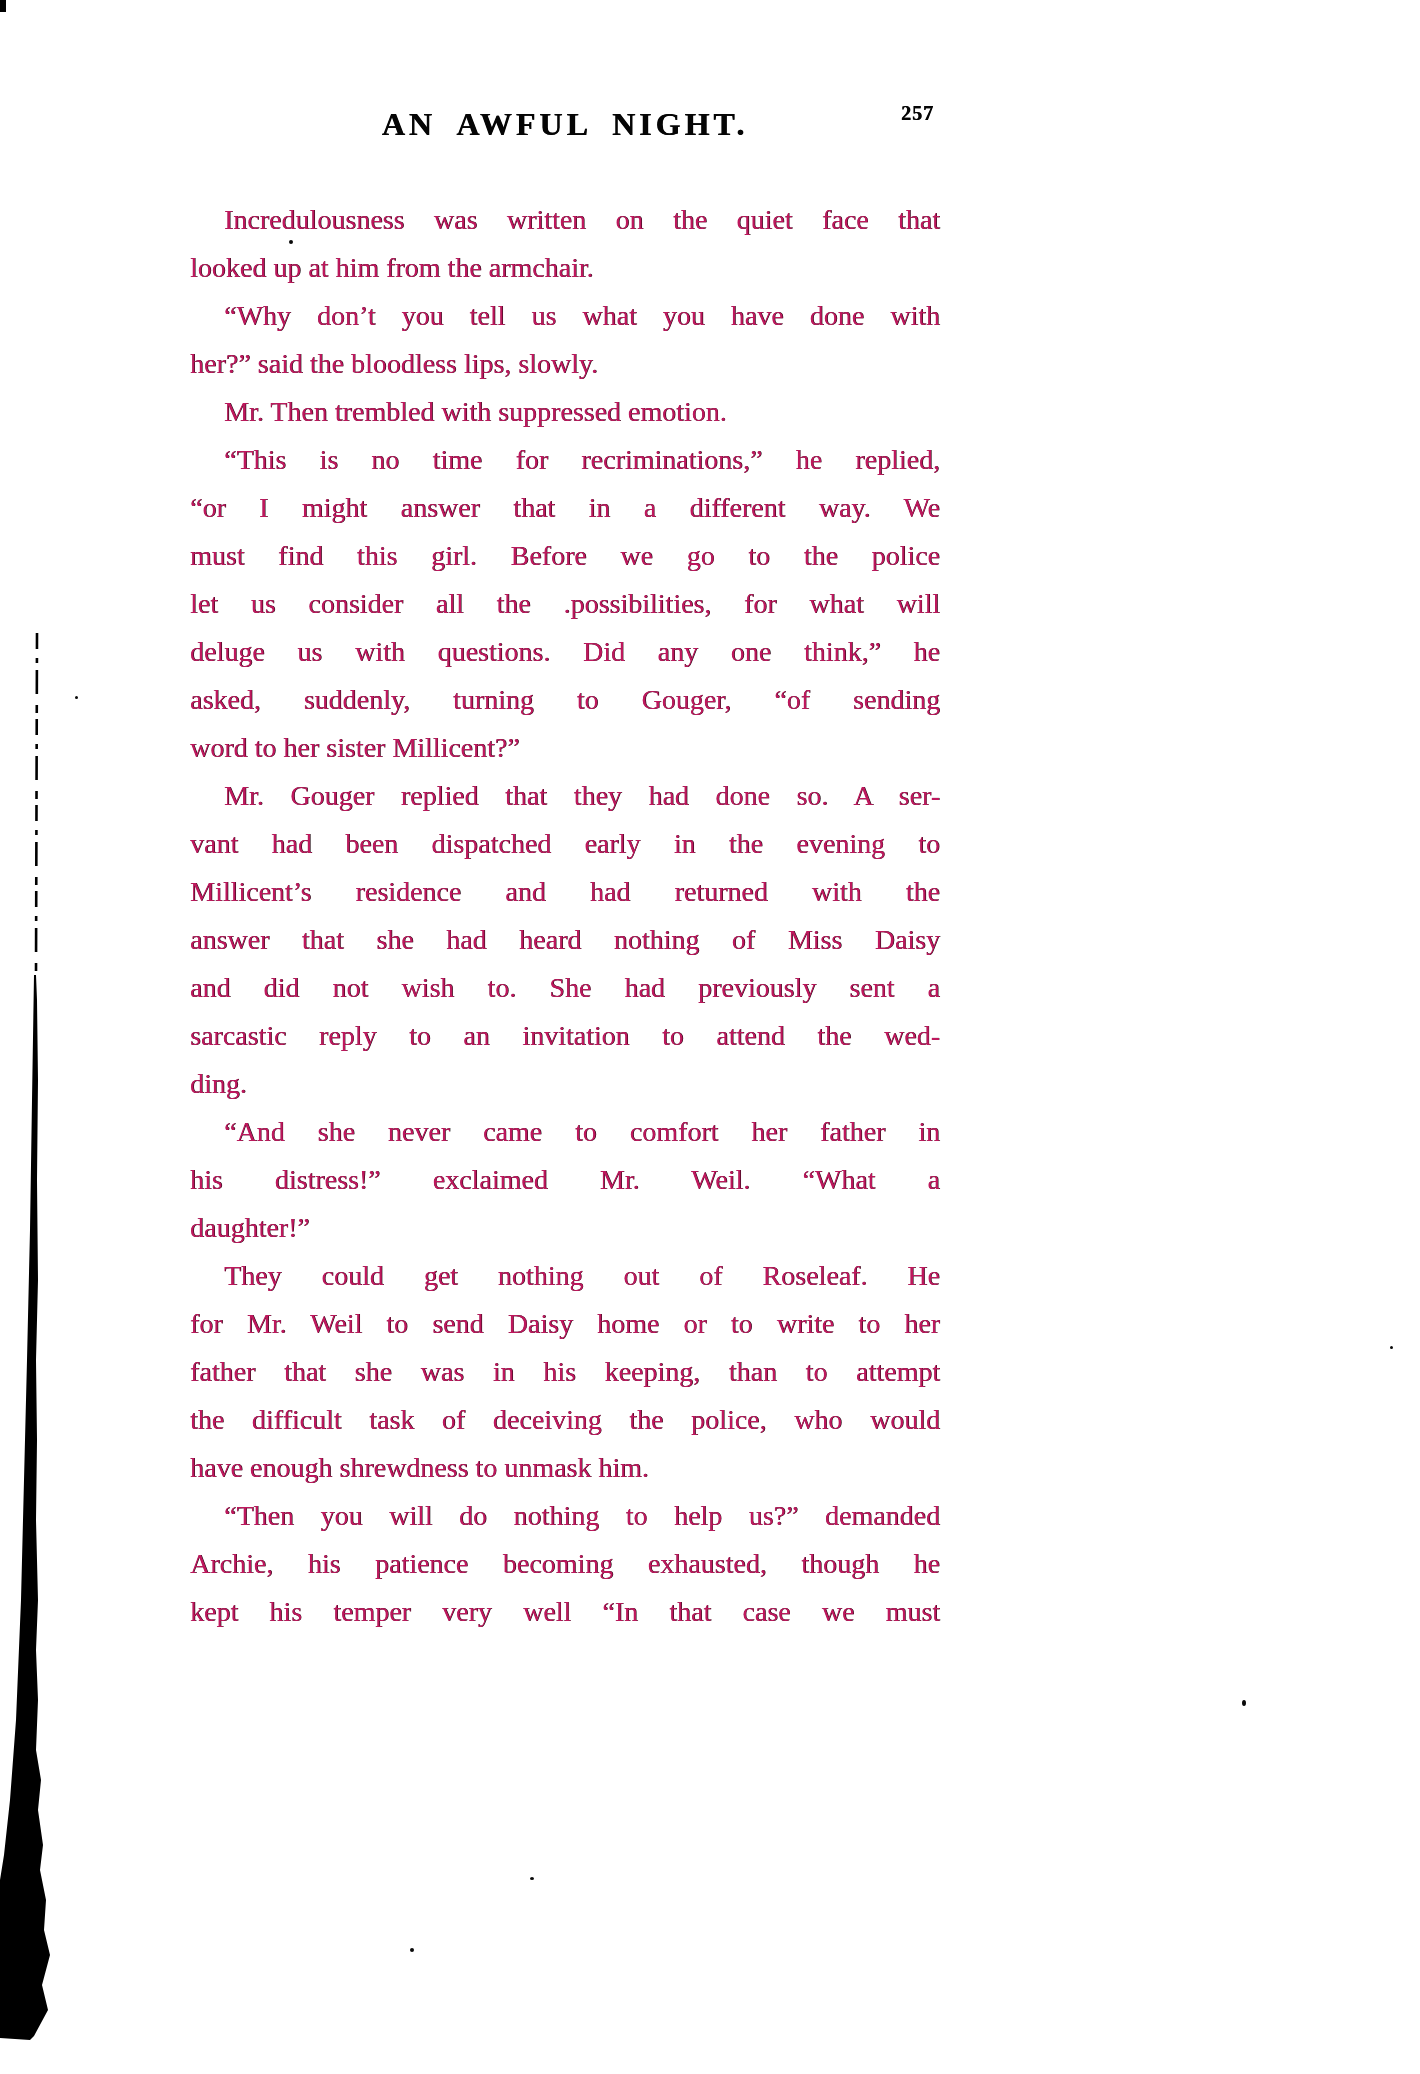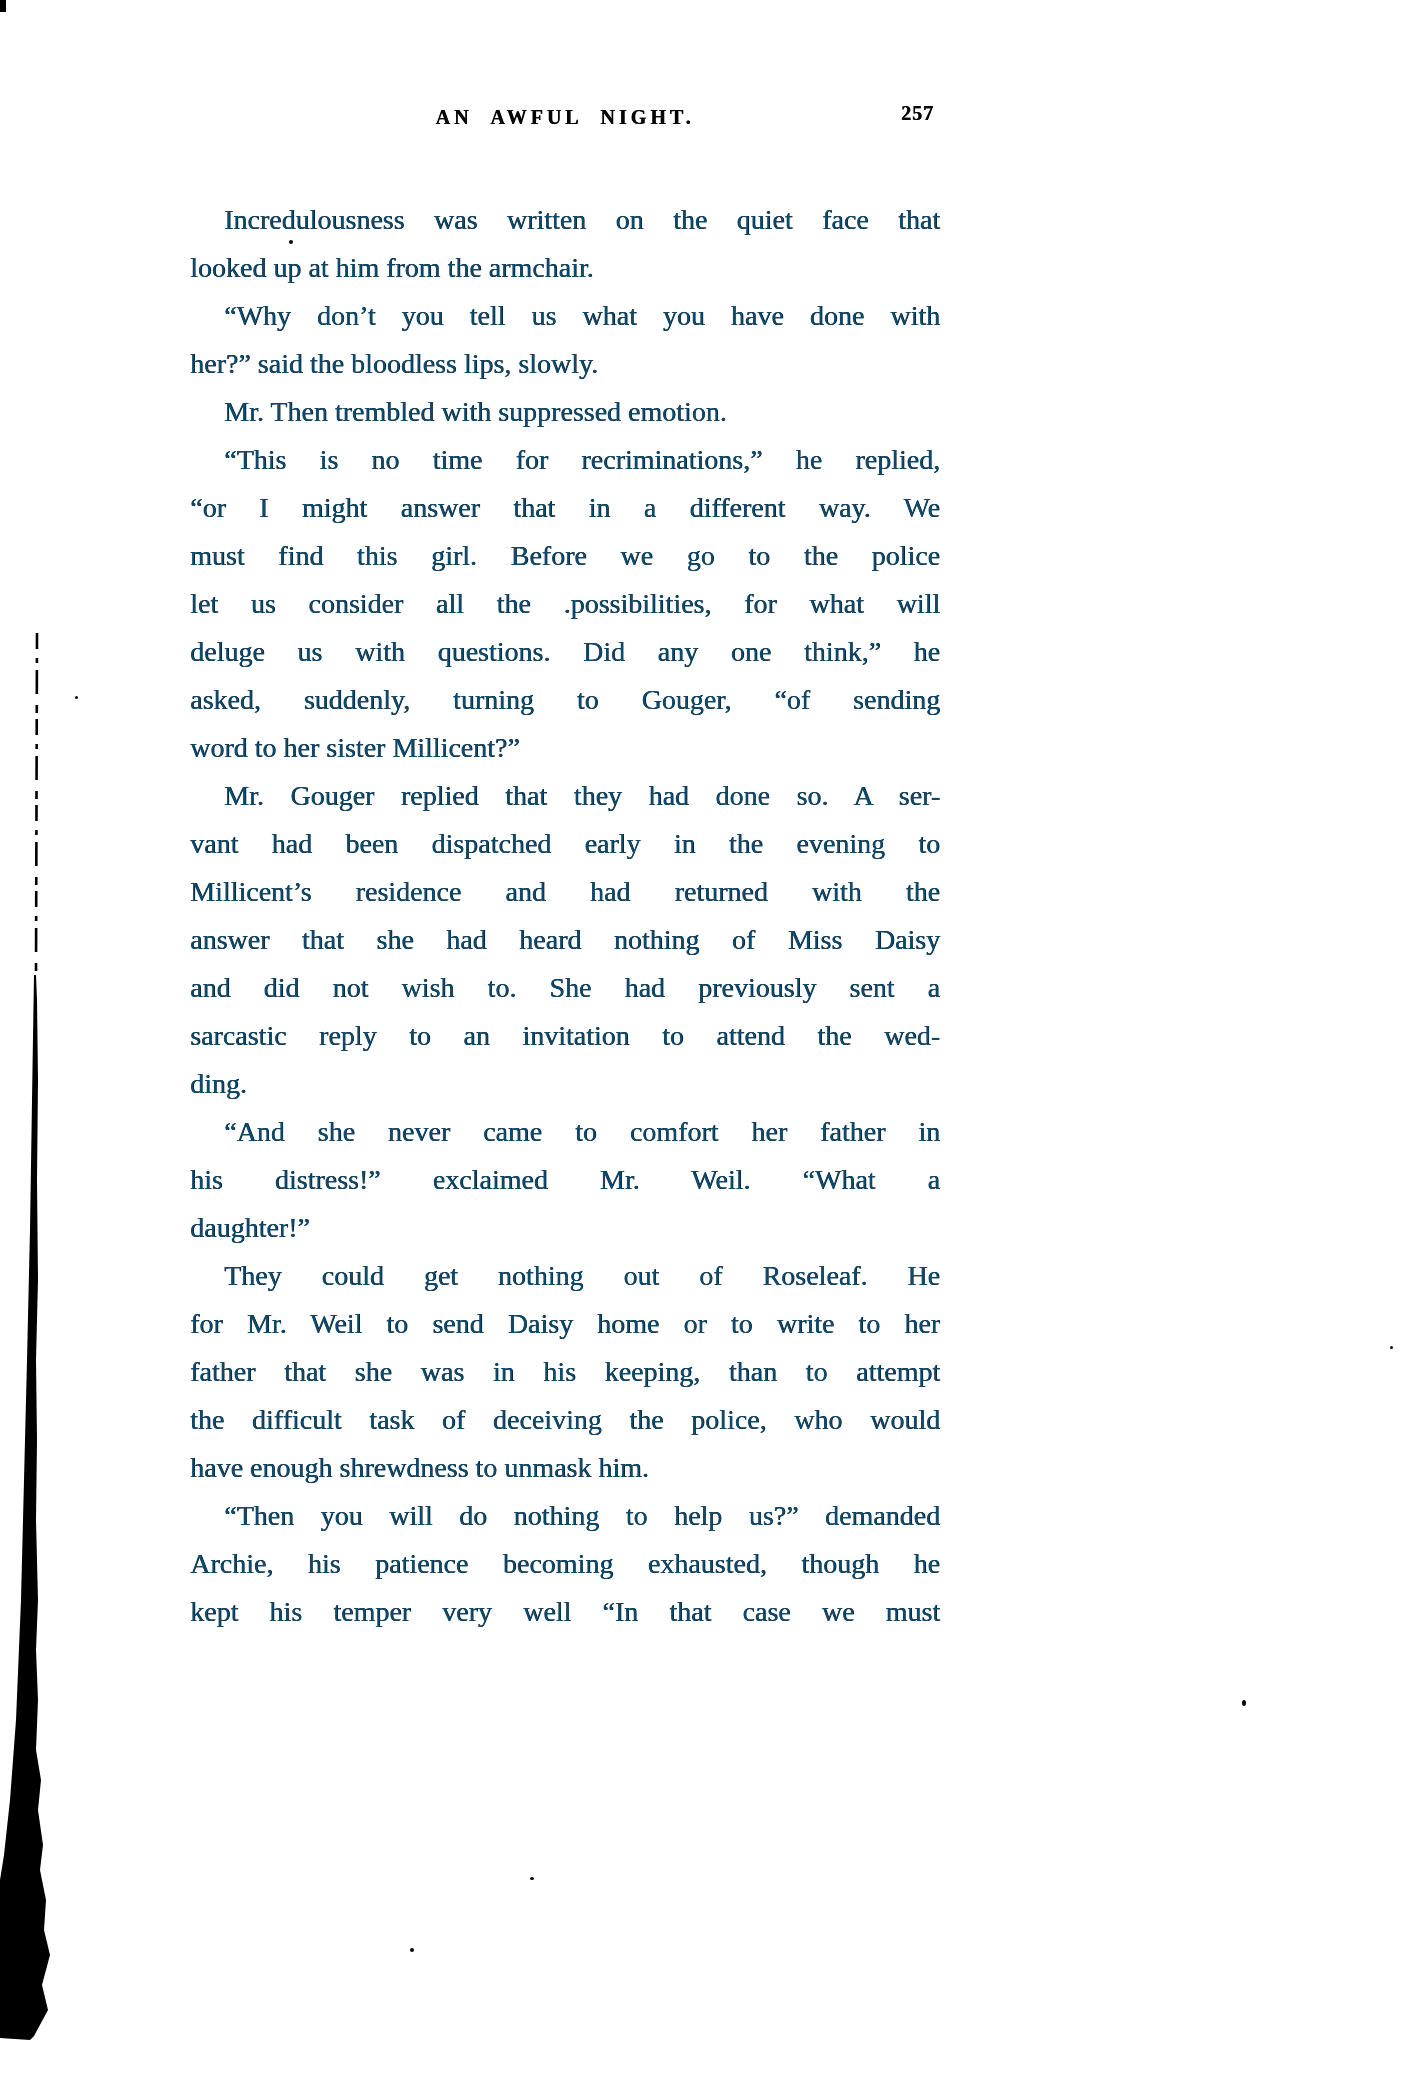--- a/index.html
+++ b/index.html
@@ -20,21 +20,21 @@
   .running-head {
     position: absolute;
     top: 106px;
     left: 190px;
     width: 750px;
     height: 40px;
   }
   .head-title {
     display: block;
     text-align: center;
-    font-size: 20px;
+    font-size: 32px;
     font-weight: bold;
     letter-spacing: 4px;
     word-spacing: 10px;
     color: #050505;
     text-shadow: 0.5px 0.3px 0 #050505;
   }
   .page-num {
     position: absolute;
     right: 6px;
     top: -4px;
@@ -45,21 +45,21 @@
     text-shadow: 0.5px 0.4px 0 #050505;
   }
   
   .text-block {
     position: absolute;
     top: 196px;
     left: 190px;
     width: 750px;
     font-size: 28px;
     line-height: 48px;
-    color: #0c4a6e;
+    color: #be185d;
     text-shadow: 0.45px 0.25px 0 #060606;
   }
   .para { margin: 0; }
   .line {
     height: 48px;
     text-align: justify;
     text-align-last: left;
   }
   .line.just { text-align-last: justify; }
   .line.first { text-indent: 34px; }

